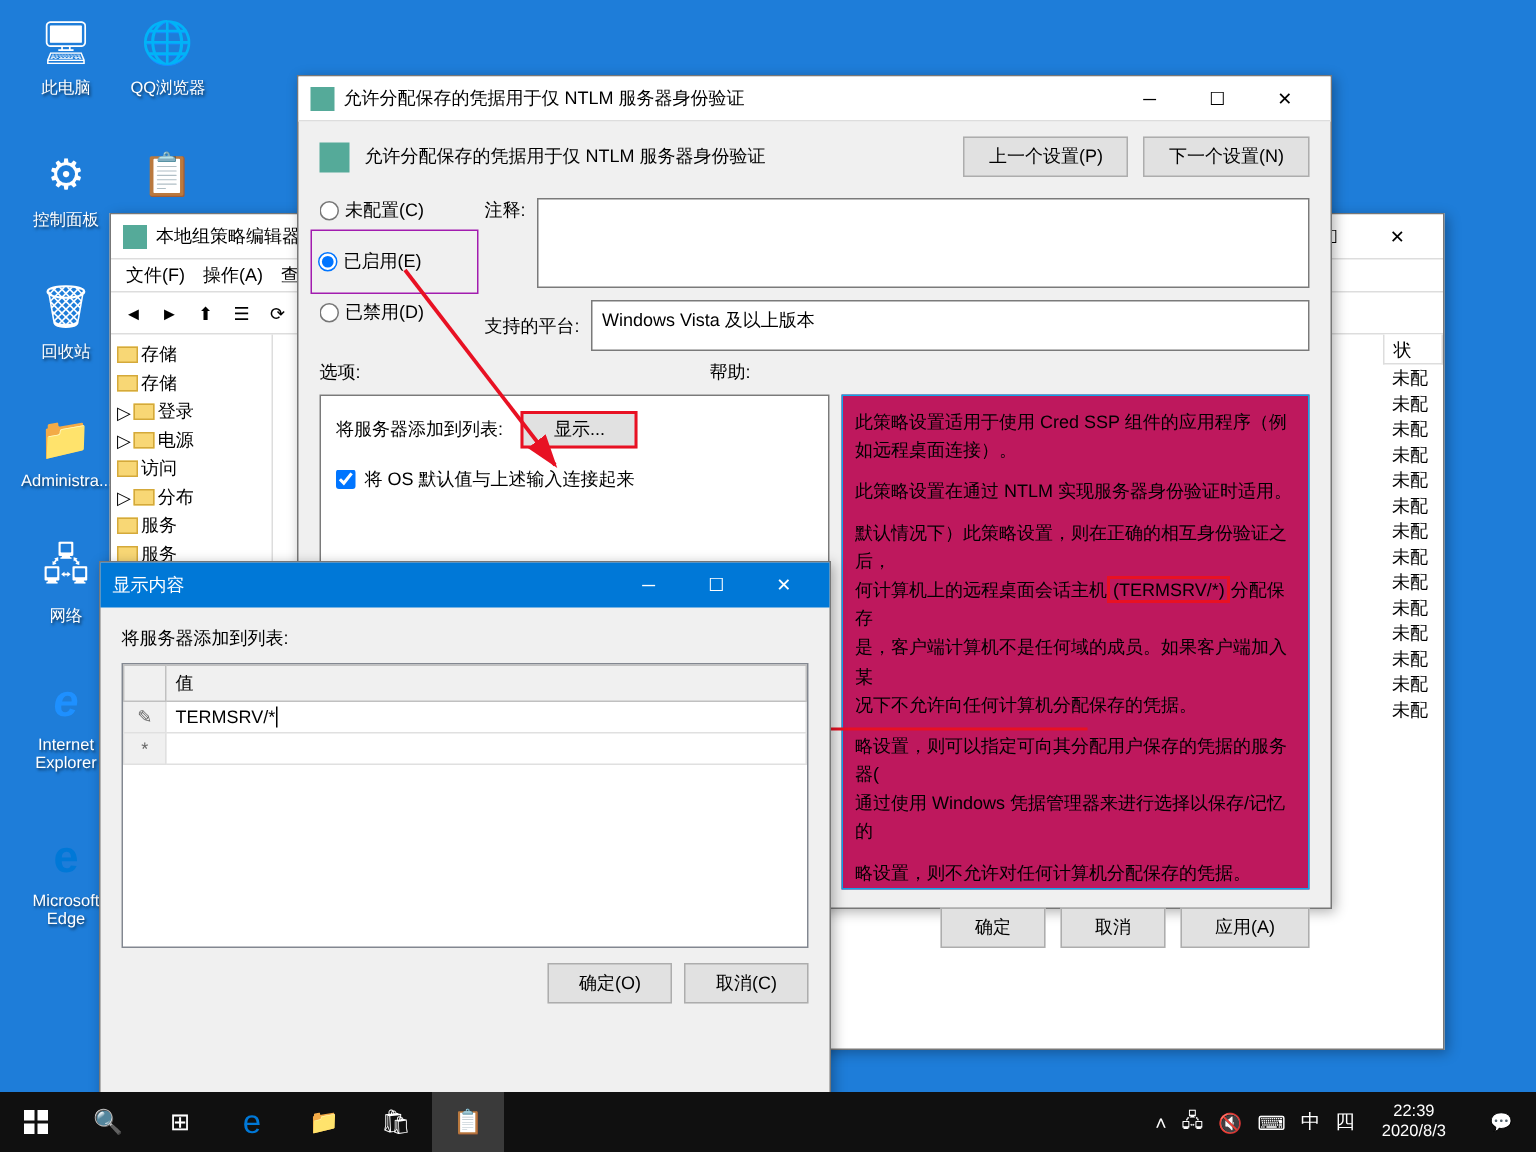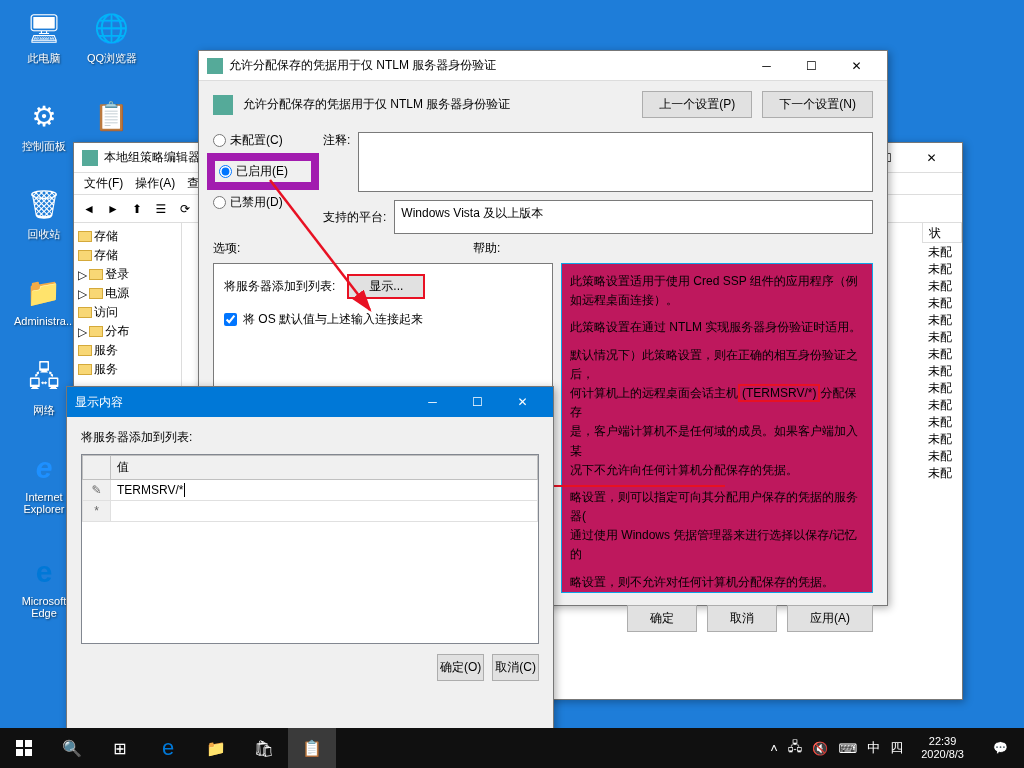--- a/index.html
+++ b/index.html
@@ -30,49 +30,49 @@
 .gpedit .listcol .rows div{padding:1px 6px;white-space:nowrap;height:17px}
 .policy{left:198px;top:50px;width:690px;height:556px;background:#f0f0f0}
 .policy .titlebar{background:#fff}
 .policy .inner{padding:10px 14px}
 .policy .hrow{display:flex;align-items:center;gap:10px;margin-bottom:14px}
 .policy .hrow .hicon{width:20px;height:20px;background:#5a9}
 .policy .hrow .htxt{flex:1}
 .policy .navbtn{padding:4px 16px;background:#e1e1e1;border:1px solid #adadad;cursor:pointer}
 .policy .radios{display:flex;flex-direction:column;gap:8px;float:left;width:100px}
 .policy .radios label{display:flex;align-items:center;gap:4px;cursor:pointer}
-.policy .radios .hl{border:8px solid #a21caf;padding:2px 4px;margin:-4px -6px}
+.policy .radios .hl{border:1px solid #a21caf;padding:12px 4px;margin:-4px -6px}
 .policy .rcol{margin-left:110px}
 .policy .noterow{display:flex;gap:8px;margin-bottom:8px}
 .policy .notebox{flex:1;height:60px;border:1px solid #7a7a7a;background:#fff}
 .policy .platrow{display:flex;gap:8px;align-items:center;margin-bottom:0}
 .policy .platbox{flex:1;height:34px;border:1px solid #7a7a7a;background:#fff;padding:4px 6px}
 .policy .clear{clear:both}
 .policy .opthdr{display:flex;margin-top:6px}
 .policy .opthdr div:first-child{width:260px}
 .policy .panels{display:flex;gap:8px;margin-top:6px}
 .policy .optpanel{width:340px;height:330px;border:1px solid #7a7a7a;background:#fff;padding:10px}
 .policy .optpanel .addrow{display:flex;align-items:center;gap:12px;margin-bottom:12px}
 .policy .optpanel .showbtn{padding:2px 20px;border:2px solid #e81123;background:#e1e1e1;cursor:pointer}
 .policy .optpanel .chk{display:flex;align-items:center;gap:6px}
 .policy .helppanel{flex:1;height:330px;border:1px solid #0ea5e9;background:#be185d;padding:8px;overflow:hidden;line-height:1.6}
 .policy .helppanel p{margin-bottom:8px}
 .policy .helppanel .hlspn{border:2px solid #e81123;padding:0 2px}
 .policy .btnrow{display:flex;justify-content:flex-end;gap:10px;margin-top:12px}
 .policy .btnrow button{padding:4px 22px;background:#e1e1e1;border:1px solid #adadad;cursor:pointer}
-.showdlg{left:66px;top:386px;width:488px;height:370px;background:#f0f0f0}
+.showdlg{left:66px;top:374px;width:488px;height:370px;background:#f0f0f0}
 .showdlg .cont{padding:12px 14px}
 .showdlg .grid{margin-top:8px;border:1px solid #828790;background:#fff;height:190px}
 .showdlg .grid table{width:100%;border-collapse:collapse}
 .showdlg .grid th{background:#f0f0f0;border:1px solid #c0c0c0;padding:3px 6px;text-align:left;font-weight:normal}
 .showdlg .grid th:first-child{width:28px}
 .showdlg .grid td{border:1px solid #e0e0e0;padding:3px 6px;height:20px}
 .showdlg .grid td:first-child{text-align:center;background:#f0f0f0;color:#666}
 .showdlg .btnrow{display:flex;justify-content:flex-end;gap:8px;margin-top:10px}
-.showdlg .btnrow button{padding:4px 2px;background:#e1e1e1;border:1px solid #adadad;cursor:pointer}
+.showdlg .btnrow button{padding:4px 20px;background:#e1e1e1;border:1px solid #adadad;cursor:pointer}
 .taskbar{position:absolute;bottom:0;left:0;right:0;height:40px;background:#101010;display:flex;align-items:center;color:#fff}
 .taskbar .tbtn{width:48px;height:40px;display:flex;align-items:center;justify-content:center;cursor:pointer;font-size:16px}
 .taskbar .tray{margin-left:auto;display:flex;align-items:center;gap:10px;padding:0 6px}
 .taskbar .tray .ti{cursor:pointer;font-size:13px}
 .taskbar .clock{text-align:center;line-height:1.2;padding:0 8px;cursor:pointer}
 .taskbar .clock div{font-size:11px}
 .taskbar .notif{width:46px;height:40px;display:flex;align-items:center;justify-content:center;cursor:pointer}
 svg.redarr{position:absolute;pointer-events:none}
 </style>
 </head>

